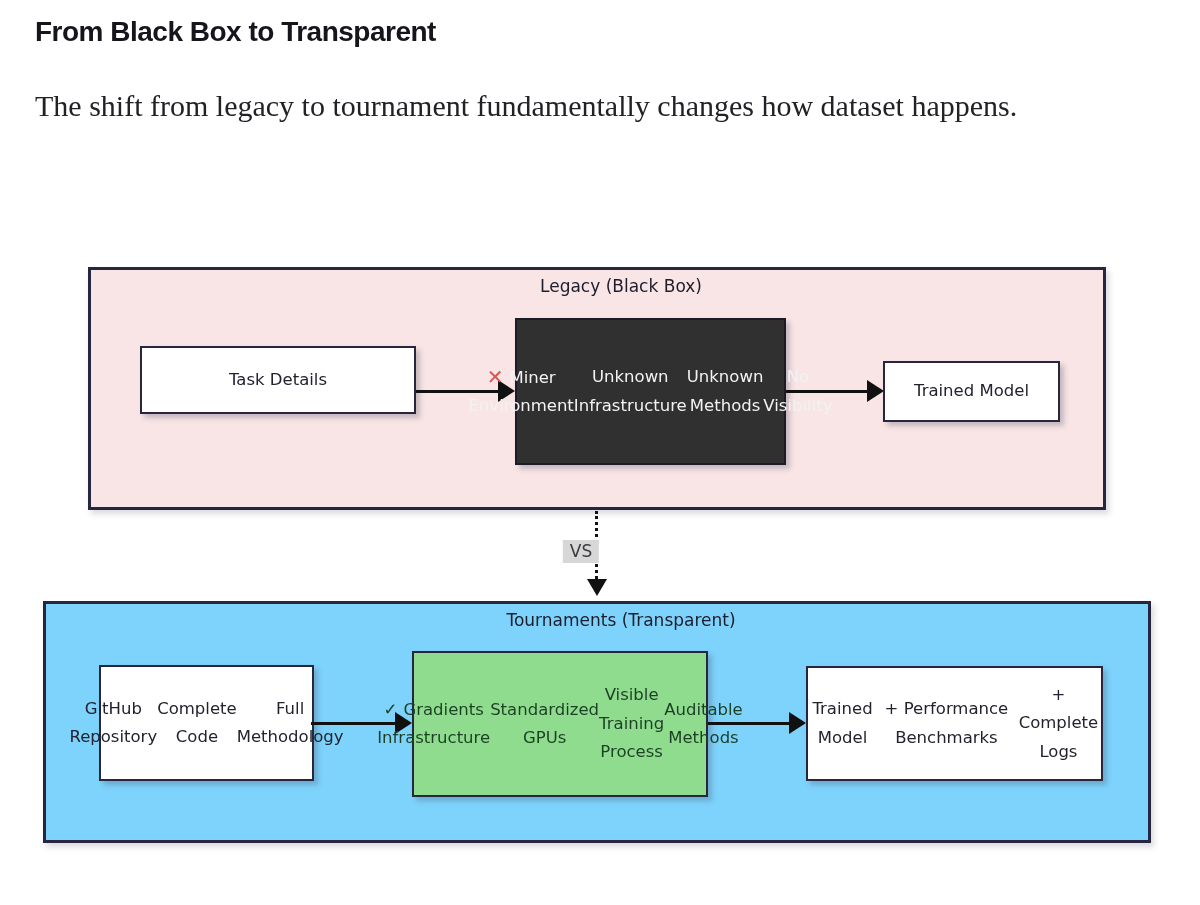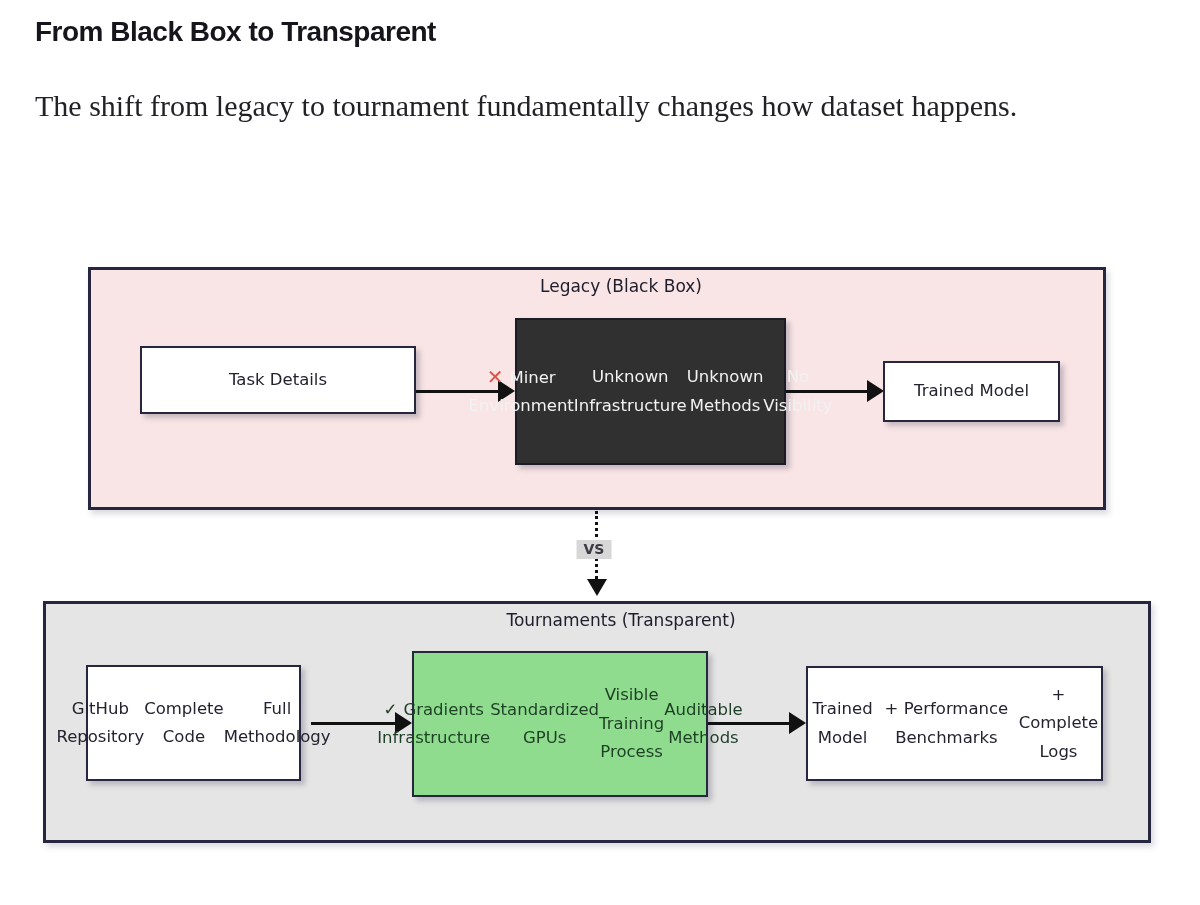--- a/index.html
+++ b/index.html
@@ -37,21 +37,21 @@
     box-shadow: 3px 4px 6px rgba(70,70,95,0.20);
   }
   .panel-legacy {
     left: 88px; top: 267px;
     width: 1018px; height: 243px;
     background: #f9e5e5;
   }
   .panel-tournament {
     left: 43px; top: 601px;
     width: 1108px; height: 242px;
-    background: #e5e5e5;
+    background: #7dd3fc;
   }
   .panel-title {
     position: absolute;
     top: 6px; left: 0; right: 0;
     text-align: center;
     font-size: 17px;
     font-weight: 500;
     color: #1d1d2c;
     margin-left: 48px;
   }
@@ -68,21 +68,21 @@
     text-align: center;
     font-size: 16.5px;
     font-weight: 500;
     line-height: 28.5px;
     color: #23232f;
   }
   .node-task    { left: 49px;  top: 76px; width: 276px; height: 68px; }
   .node-miner   { left: 424px; top: 48px; width: 271px; height: 147px;
                   background: #303030; color: #f2f2f2; border-color: #1c1c28; }
   .node-trained { left: 792px; top: 91px; width: 177px; height: 61px; }
-  .node-repo    { left: 40px;  top: 61px; width: 215px; height: 116px; }
+  .node-repo    { left: 53px;  top: 61px; width: 215px; height: 116px; }
   .node-infra   { left: 366px; top: 47px; width: 296px; height: 146px;
                   background: #8fdc8f; color: #1d3f24; }
   .node-output  { left: 760px; top: 62px; width: 297px; height: 115px; }
   .icon-x {
     color: #d9544d;
     font-weight: 700;
     font-size: 20px;
     margin-right: 6px;
     vertical-align: -1px;
   }
@@ -116,26 +116,26 @@
   .vs-head {
     position: absolute;
     left: 587px; top: 579px;
     width: 0; height: 0;
     border-top: 17px solid #111111;
     border-left: 10px solid transparent;
     border-right: 10px solid transparent;
   }
   .vs-label {
     position: absolute;
-    left: 594px; top: 540px;
+    left: 581px; top: 540px;
     transform: translateX(-50%);
     background: #d7d7d7;
     color: #3a3a42;
-    font-size: 14px;
-    font-weight: 700;
+    font-size: 17px;
+    font-weight: 400;
     padding: 1px 7px 2px;
   }
 </style>
 </head>
 <body>
 
 <div id="canvas">
 
   <h2 class="heading">From Black Box to Transparent</h2>
   <p class="intro">The shift from legacy to tournament fundamentally changes how dataset happens.</p>

